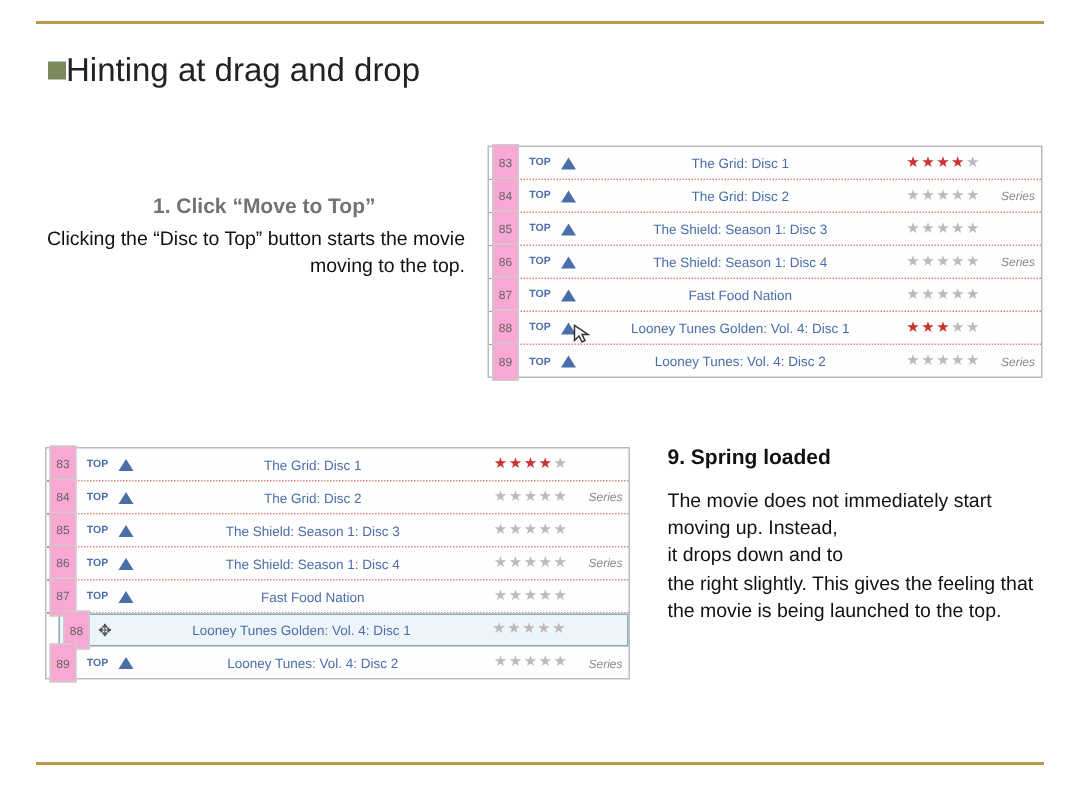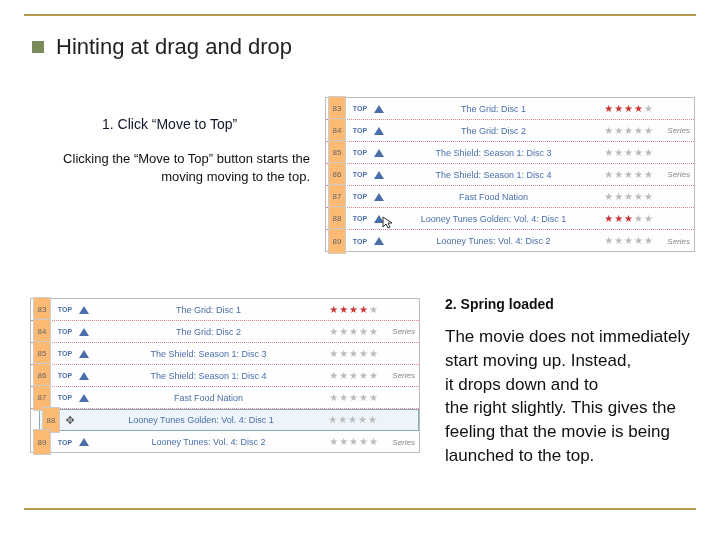--- a/index.html
+++ b/index.html
@@ -26,38 +26,37 @@
     right: 24px;
     height: 2px;
     background: #b59b4a;
   }
   .title-row {
     position: absolute;
     top: 34px;
     left: 32px;
     display: flex;
     align-items: center;
-    gap: 12px;
   }
   .bullet {
     width: 12px;
     height: 12px;
     background: #7a8a5a;
   }
   .slide-title {
     font-size: 22px;
     color: #222;
   }
   .step1-title {
     position: absolute;
-    top: 116px;
+    top: 129px;
     left: 102px;
-    font-weight: normal;
+    font-weight: bold;
     font-size: 14px;
-    color: #0f172a;
+    color: #737373;
   }
   .step1-body {
     position: absolute;
     top: 150px;
     left: 30px;
     width: 280px;
     font-size: 13px;
     color: #111;
     line-height: 1.35;
     text-align: right;
@@ -68,21 +67,21 @@
     left: 445px;
     font-weight: bold;
     font-size: 14px;
     color: #111;
   }
   .step2-body {
     position: absolute;
     top: 325px;
     left: 445px;
     width: 245px;
-    font-size: 17px;
+    font-size: 13px;
     color: #111;
     line-height: 1.4;
   }
   
   .queue {
     position: absolute;
     border: 1px solid #bbb;
     background: #fefefe;
     font-size: 9px;
     color: #777;
@@ -109,21 +108,21 @@
   }
   .qrow.highlight {
     background: #eef5fa;
     border: 1px solid #8ab;
   }
   .qrow:last-child { border-bottom: none; }
   .qnum {
     width: 18px;
     height: 26px;
     border: 1px solid #ccc;
-    background: #fdba74;
+    background: #f9a8d4;
     display: flex; align-items: center; justify-content: center;
     font-size: 8px;
     color: #666;
   }
   .toplabel {
     font-size: 7px;
     color: #4a6ea9;
     font-weight: bold;
     width: 18px;
     text-align: center;
@@ -179,23 +178,23 @@
 
 <div class="frame-top"></div>
 <div class="frame-bot"></div>
 
 <div class="title-row">
   <div class="bullet"></div>
   <div class="slide-title">Hinting at drag and drop</div>
 </div>
 
 <div class="step1-title">1. Click “Move to Top”</div>
-<div class="step1-body">Clicking the “Move to Top” button starts the  moving moving to the top.</div>
-
-<div class="step2-title">2. Spring loaded</div>
+<div class="step1-body">Clicking the “Disc to Top” button starts the  movie moving to the top.</div>
+
+<div class="step2-title">9. Spring loaded</div>
 <div class="step2-body" style="white-space:pre-line">The movie does not immediately start moving up. Instead,
 it drops down and to
 the right slightly. This gives the feeling that the movie is being launched to the top.</div>
 
 <div class="queue q1">
     <div class="qrow">
       <div class="qnum">83</div>
       <span class="toplabel">TOP</span>
       <div class="arrow-up"></div>
       <span class="movie-title">The Grid: Disc 1</span>

